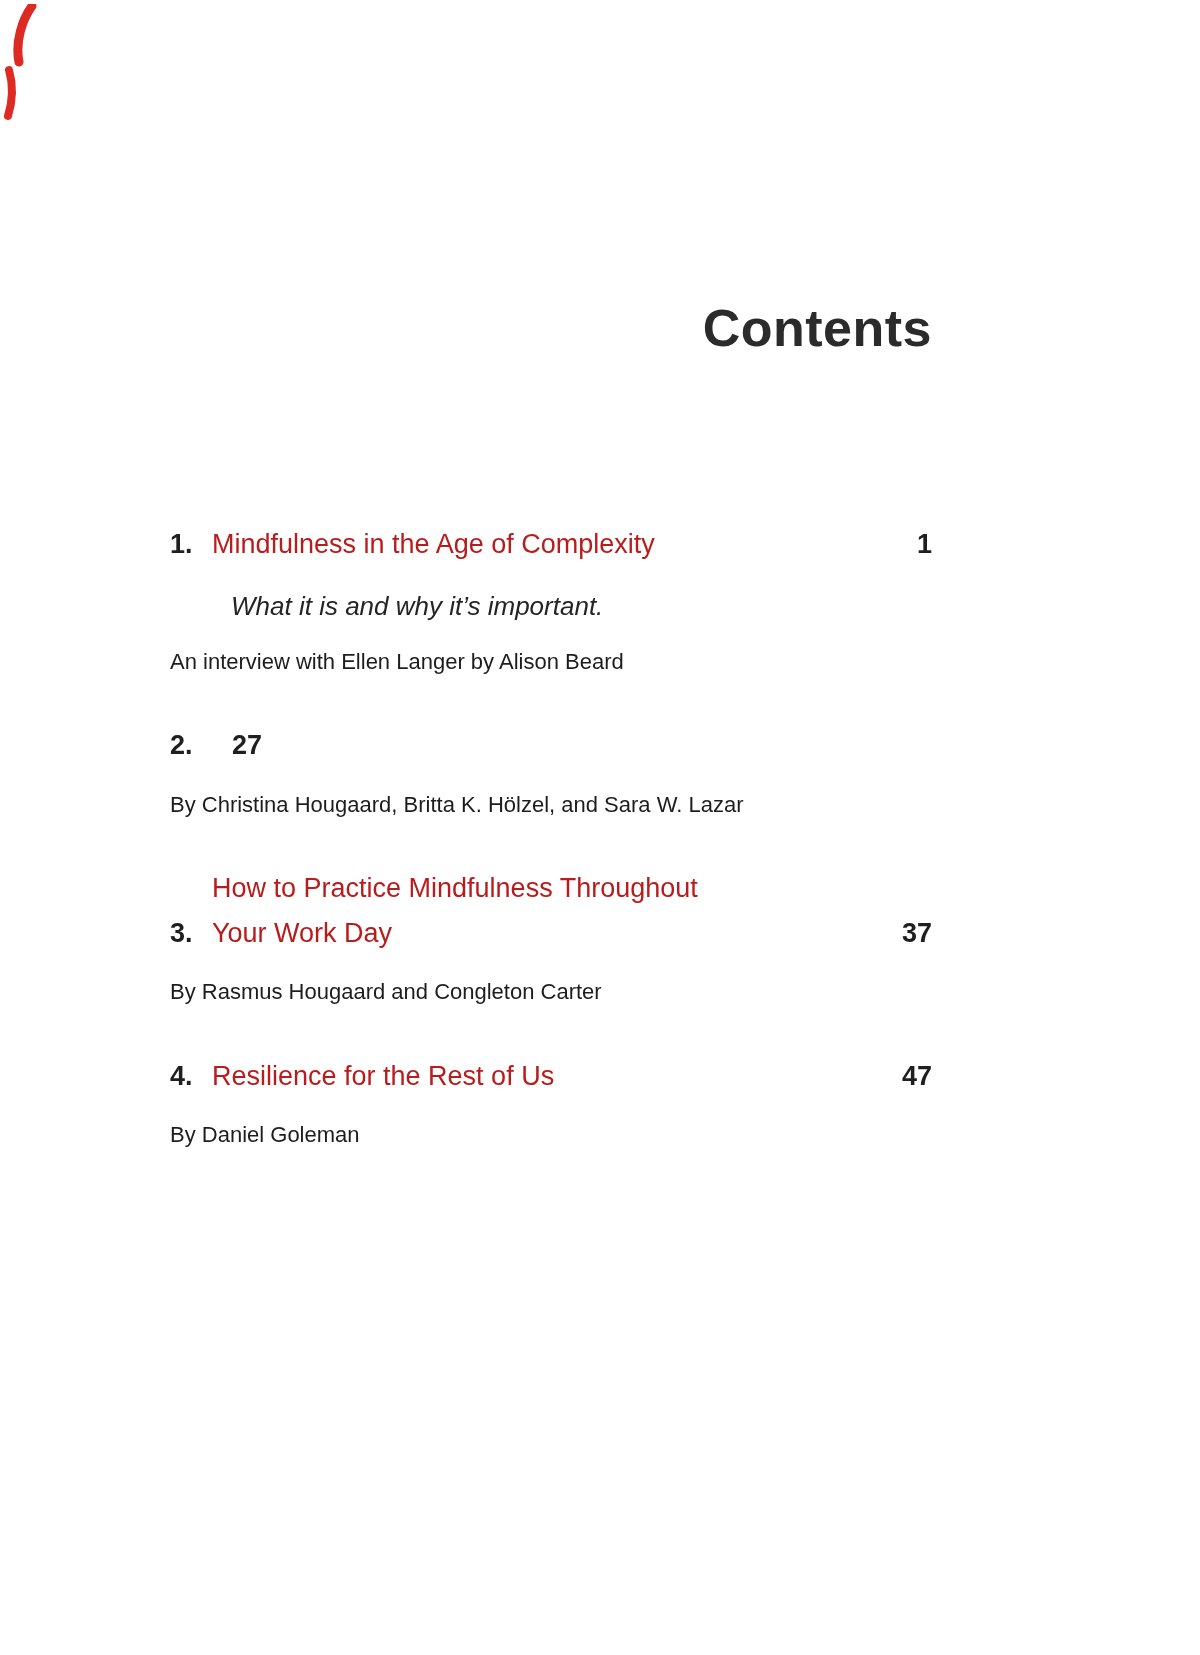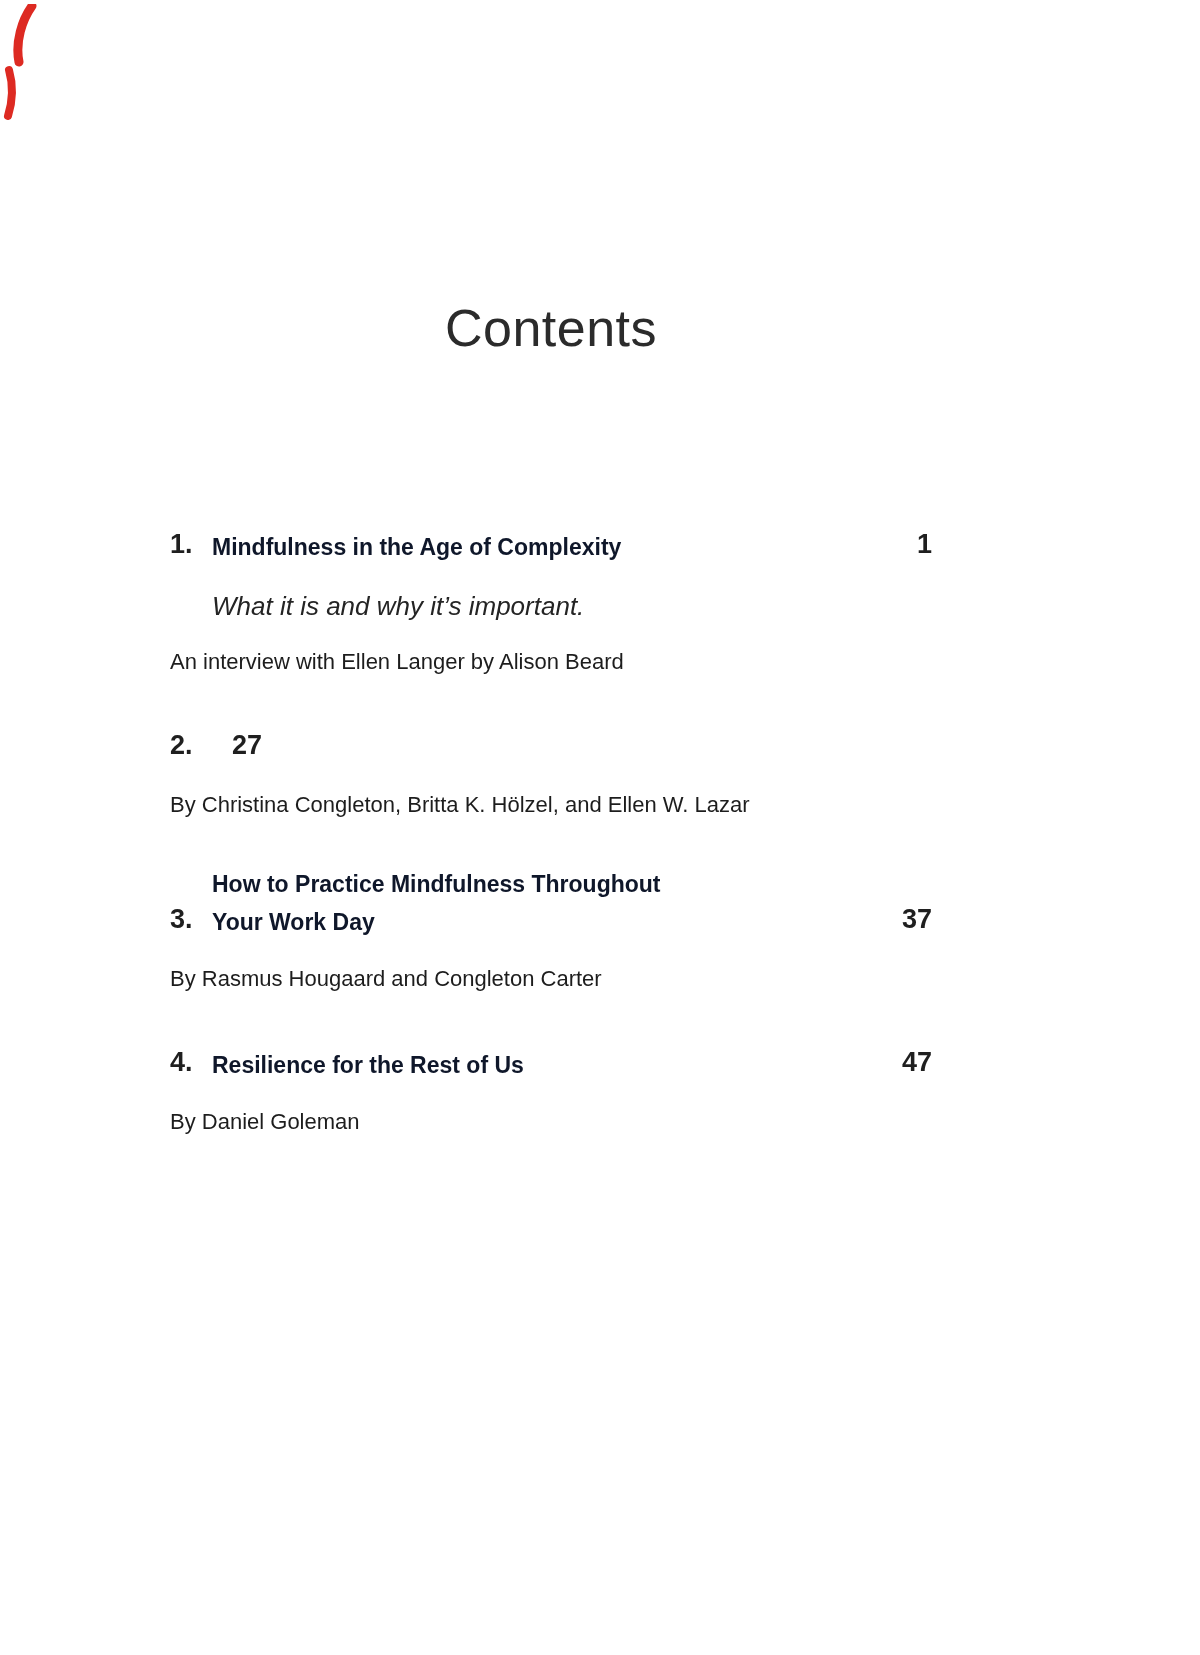--- a/index.html
+++ b/index.html
@@ -15,23 +15,23 @@
   .pen-marks {
     position: absolute;
     top: 4px;
     left: 2px;
   }
   .page-title {
     position: absolute;
     top: 298px;
     left: 170px;
     width: 762px;
-    text-align: center;
+    text-align: right;
     font-size: 52px;
-    font-weight: 400;
+    font-weight: 700;
     color: #2b2b2b;
     letter-spacing: 0.5px;
   }
   .entries {
     position: absolute;
     top: 522px;
     left: 170px;
     width: 762px;
   }
   .entry { margin-bottom: 48px; }
@@ -42,37 +42,37 @@
   }
   .entry-num {
     flex: 0 0 42px;
     font-size: 27px;
     font-weight: 700;
     line-height: 1.65;
     color: #1f1f1f;
   }
   .entry-title {
     flex: 1;
-    font-size: 23px;
-    font-weight: 700;
+    font-size: 27px;
+    font-weight: 400;
     line-height: 1.65;
-    color: #0f172a;
+    color: #b91c1c;
     white-space: pre-line;
   }
   .entry-page {
     flex: 0 0 auto;
     margin-left: 20px;
     font-size: 27px;
     font-weight: 700;
     line-height: 1.65;
     color: #1f1f1f;
     text-align: right;
   }
   .entry-subtitle {
-    margin-left: 42px;
+    margin-left: 61px;
     font-size: 26px;
     font-style: italic;
     font-weight: 400;
     line-height: 1.2;
     color: #242424;
     margin-bottom: 27px;
   }
   .entry-byline {
     font-size: 22px;
     font-weight: 400;
@@ -102,21 +102,21 @@
       </div>
       <div class="entry-subtitle">What it is and why it’s important.</div>
       <div class="entry-byline">An interview with Ellen Langer by Alison Beard</div>
     </div>
 
     <div class="entry">
       <div class="entry-row">
         <span class="entry-num">2.</span>
         <span class="entry-page">27</span>
       </div>
-      <div class="entry-byline">By Christina Congleton, Britta K. Hölzel, and Ellen W. Lazar</div>
+      <div class="entry-byline">By Christina Hougaard, Britta K. Hölzel, and Sara W. Lazar</div>
     </div>
 
     <div class="entry">
       <div class="entry-row">
         <span class="entry-num">3.</span>
         <span class="entry-title">How to Practice Mindfulness Throughout
 Your Work Day</span>
         <span class="entry-page">37</span>
       </div>
       <div class="entry-byline">By Rasmus Hougaard and Congleton Carter</div>

